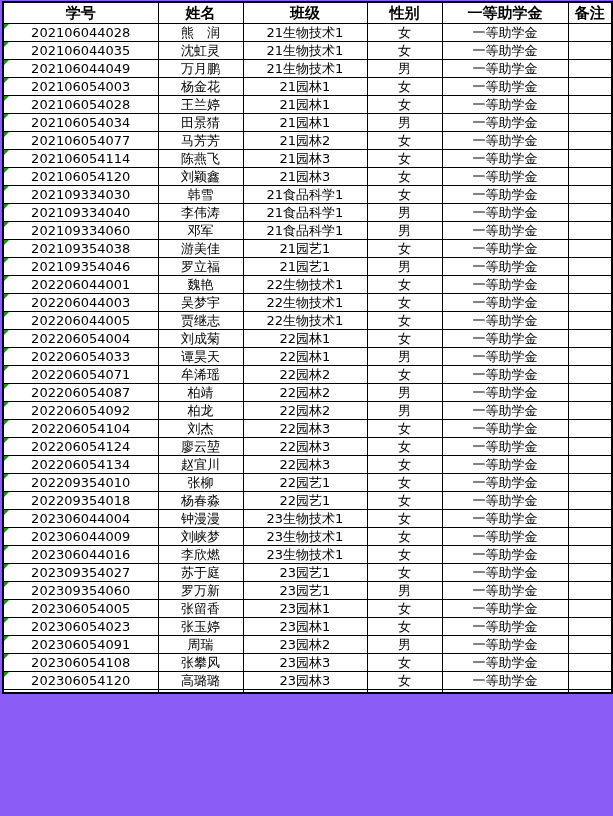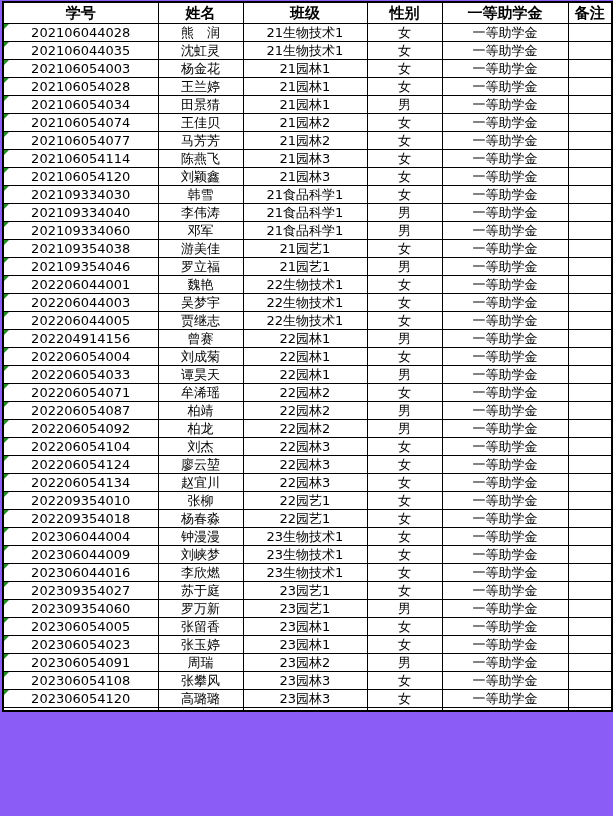--- a/index.html
+++ b/index.html
@@ -108,20 +108,28 @@
         </tr>
         <tr>
           <td><span class="tri" style="border-top-color: rgb(31, 143, 31);"></span>202106044035</td>
           <td>沈虹灵</td>
           <td>21生物技术1</td>
           <td>女</td>
           <td>一等助学金</td>
           <td></td>
         </tr>
         <tr>
+          <td><span class="tri" style="border-top-color: rgb(31, 143, 31);"></span>202106044049</td>
+          <td>万月鹏</td>
+          <td>21生物技术1</td>
+          <td>男</td>
+          <td>一等助学金</td>
+          <td></td>
+        </tr>
+        <tr>
           <td><span class="tri" style="border-top-color: rgb(31, 143, 31);"></span>202106054003</td>
           <td>杨金花</td>
           <td>21园林1</td>
           <td>女</td>
           <td>一等助学金</td>
           <td></td>
         </tr>
         <tr>
           <td><span class="tri" style="border-top-color: rgb(31, 143, 31);"></span>202106054028</td>
           <td>王兰婷</td>
@@ -132,28 +140,20 @@
         </tr>
         <tr>
           <td><span class="tri" style="border-top-color: rgb(31, 143, 31);"></span>202106054034</td>
           <td>田景猜</td>
           <td>21园林1</td>
           <td>男</td>
           <td>一等助学金</td>
           <td></td>
         </tr>
         <tr>
-          <td><span class="tri" style="border-top-color: rgb(31, 143, 31);"></span>202106054074</td>
-          <td>王佳贝</td>
-          <td>21园林2</td>
-          <td>女</td>
-          <td>一等助学金</td>
-          <td></td>
-        </tr>
-        <tr>
           <td><span class="tri" style="border-top-color: rgb(31, 143, 31);"></span>202106054077</td>
           <td>马芳芳</td>
           <td>21园林2</td>
           <td>女</td>
           <td>一等助学金</td>
           <td></td>
         </tr>
         <tr>
           <td><span class="tri" style="border-top-color: rgb(31, 143, 31);"></span>202106054114</td>
           <td>陈燕飞</td>
@@ -224,28 +224,20 @@
           <td>22生物技术1</td>
           <td>女</td>
           <td>一等助学金</td>
           <td></td>
         </tr>
         <tr>
           <td><span class="tri" style="border-top-color: rgb(31, 143, 31);"></span>202206044005</td>
           <td>贾继志</td>
           <td>22生物技术1</td>
           <td>女</td>
-          <td>一等助学金</td>
-          <td></td>
-        </tr>
-        <tr>
-          <td><span class="tri" style="border-top-color: rgb(31, 143, 31);"></span>202204914156</td>
-          <td>曾赛</td>
-          <td>22园林1</td>
-          <td>男</td>
           <td>一等助学金</td>
           <td></td>
         </tr>
         <tr>
           <td><span class="tri" style="border-top-color: rgb(31, 143, 31);"></span>202206054004</td>
           <td>刘成菊</td>
           <td>22园林1</td>
           <td>女</td>
           <td>一等助学金</td>
           <td></td>

